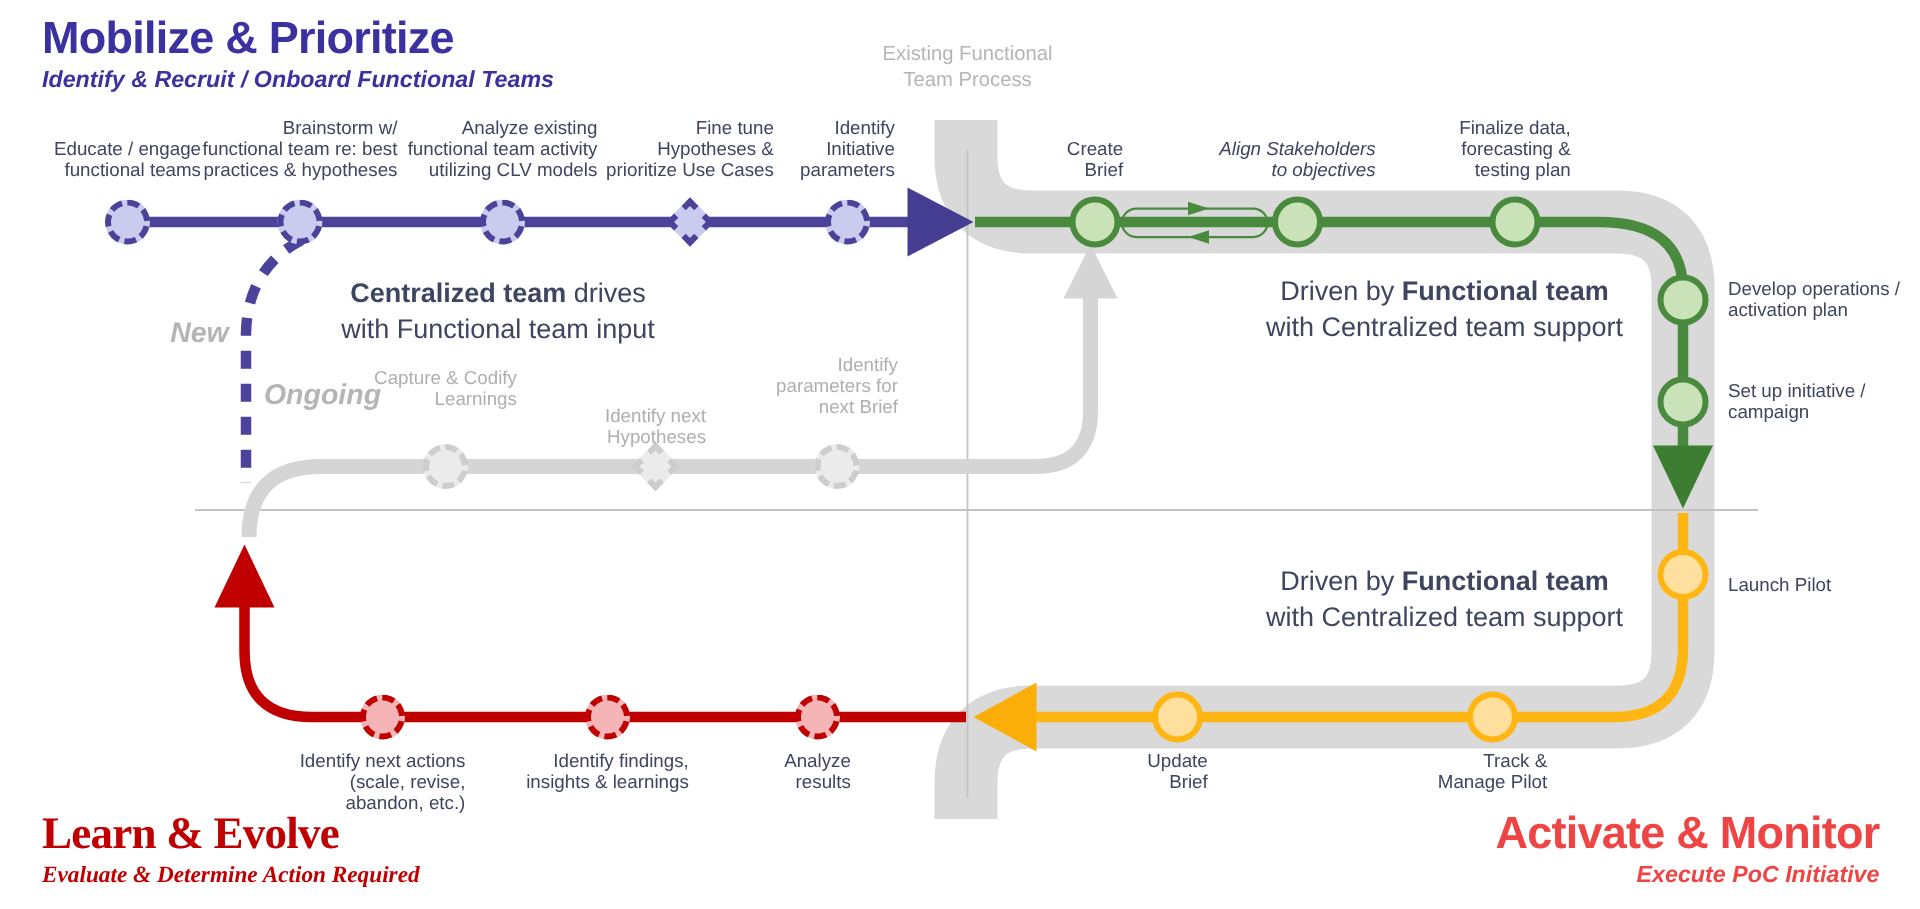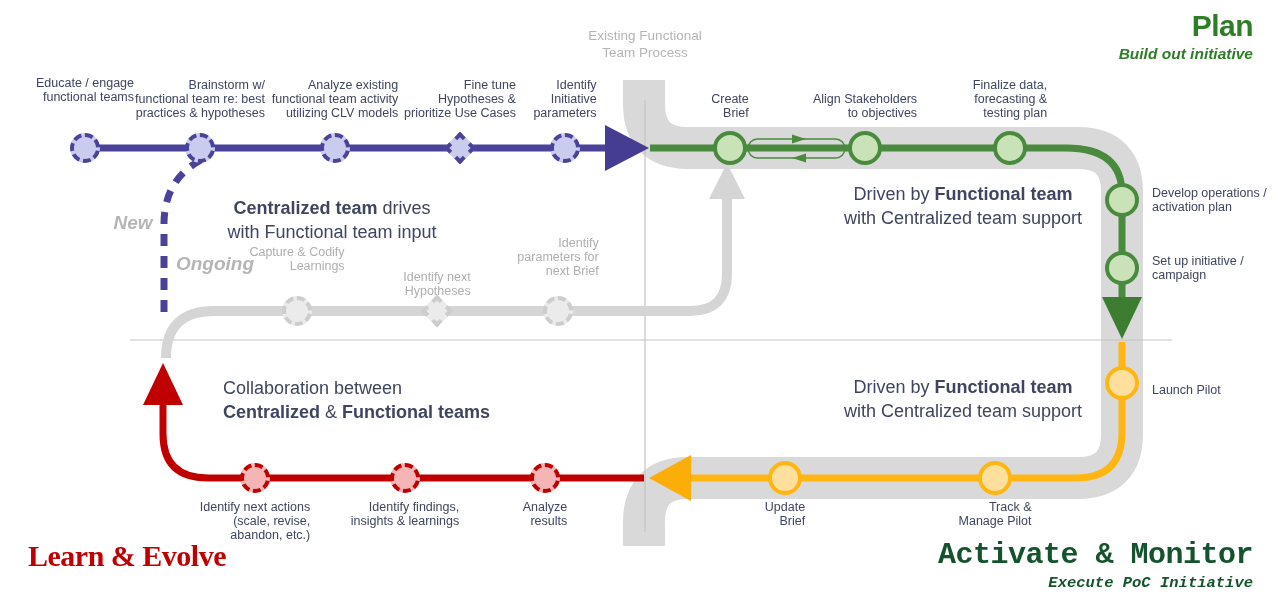--- a/index.html
+++ b/index.html
@@ -7,21 +7,21 @@
          font-family:"Liberation Sans",sans-serif;}
   #flow-svg{position:absolute;left:0;top:0;z-index:1;}
 
   
   .corner{position:absolute;z-index:4;}
   .corner h1{margin:0;font-size:30px;font-weight:bold;letter-spacing:-0.5px;line-height:1.05;}
   .corner .sub{font-size:15.5px;font-weight:bold;font-style:italic;margin-top:3px;line-height:1.1;}
   .c-purple h1,.c-purple .sub{color:#3B32A0;}
   .c-green h1,.c-green .sub{color:#2E7D27;}
   .c-red h1,.c-red .sub{color:#C00000;}
-  .c-gold h1,.c-gold .sub{color:#14532d;font-family:Liberation Mono, monospace;}
+  .c-gold h1,.c-gold .sub{color:#ef4444;}
   .right-align{text-align:right;}
 
   
   .node{position:absolute;z-index:3;box-sizing:border-box;transform:translate(-50%,-50%);border-radius:50%;}
   .n-purple{width:30px;height:30px;border:4px dashed #4B4399;background:#C9CCEE;}
   .n-green{width:34px;height:34px;border:4.5px solid #4A8A3E;background:#C9E2B8;}
   .n-yellow{width:34px;height:34px;border:4.5px solid #FFB612;background:#FFDF9E;}
   .n-red{width:30px;height:30px;border:4px dashed #C00000;background:#F5B5B7;}
   .n-gray{width:30px;height:30px;border:4px dashed #CDCDCD;background:#EBEBEB;}
   .diamond{border-radius:0 !important;width:23px !important;height:23px !important;
@@ -70,62 +70,59 @@
     <polygon points="792,134.5 806,139 792,143.5" fill="#4A8A3E"></polygon>
     <polygon points="806,153.5 792,158 806,162.5" fill="#4A8A3E"></polygon>
 
     <path d="M 1122 342 L 1122 432 Q 1122 478 1076 478 L 688 478" fill="none" stroke="#FFB612" stroke-width="7"></path>
     <polygon points="691,455 691,501 649,478" fill="#FCAE08"></polygon>
 
     <path d="M 163 402 L 163 434 Q 163 478 208 478 L 644 478" fill="none" stroke="#C00000" stroke-width="7"></path>
     <polygon points="143,405 183,405 163,363" fill="#C00000"></polygon>
   </svg>
 
-  <div class="corner c-green right-align" style="right:27px;top:10px;">
-    <h1>Plan</h1>
-    <div class="sub">Build out initiative</div>
+  <div class="corner c-purple" style="left:28px;top:10px;">
+    <h1>Mobilize &amp; Prioritize</h1>
+    <div class="sub">Identify &amp; Recruit / Onboard Functional Teams</div>
   </div>
   <div class="corner c-red" style="left:28px;top:540px;font-family:Liberation Serif, serif;">
     <h1>Learn &amp; Evolve</h1>
+    <div class="sub">Evaluate &amp; Determine Action Required</div>
   </div>
   <div class="corner c-gold right-align" style="right:27px;top:540px;">
     <h1>Activate &amp; Monitor</h1>
     <div class="sub">Execute PoC Initiative</div>
   </div>
 
   <div class="existing" style="left:645px;top:28px;">Existing Functional
 Team Process</div>
 
   <div class="flowword" style="left:133px;top:212px;">New</div>
   <div class="flowword" style="left:215px;top:253px;">Ongoing</div>
 
-  <div class="qcap" style="left:332px;top:184px;margin-top:13px;">
+  <div class="qcap" style="left:332px;top:184px;">
     <div><b>Centralized team</b><span> drives</span></div>
     <div>with Functional team input</div>
   </div>
   <div class="qcap" style="left:963px;top:183px;">
     <div><span>Driven by </span><b>Functional team</b></div>
     <div>with Centralized team support</div>
-  </div>
-  <div class="qcap left" style="left:223px;top:377px;">
-    <div>Collaboration between</div>
-    <div><b>Centralized</b><span> &amp; </span><b>Functional teams</b></div>
   </div>
   <div class="qcap" style="left:963px;top:376px;">
     <div><span>Driven by </span><b>Functional team</b></div>
     <div>with Centralized team support</div>
   </div>
 
   <div class="node n-purple" style="left:85px;top:148px;"></div>
   <div class="node n-purple" style="left:200px;top:148px;"></div>
   <div class="node n-purple" style="left:335px;top:148px;"></div>
   <div class="node n-purple diamond" style="left:460px;top:148px;"></div>
   <div class="node n-purple" style="left:565px;top:148px;"></div>
 
-  <div class="lbl" style="left:85px;top:76px;">Educate / engage
+  <div class="lbl" style="left:85px;top:92px;">Educate / engage
 functional teams</div>
   <div class="lbl" style="left:200px;top:78px;">Brainstorm w/
 functional team re: best
 practices &amp; hypotheses</div>
   <div class="lbl" style="left:335px;top:78px;">Analyze existing
 functional team activity
 utilizing CLV models</div>
   <div class="lbl" style="left:460px;top:78px;">Fine tune
 Hypotheses &amp;
 prioritize Use Cases</div>
@@ -146,21 +143,21 @@
 next Brief</div>
 
   <div class="node n-green" style="left:730px;top:148px;"></div>
   <div class="node n-green" style="left:865px;top:148px;"></div>
   <div class="node n-green" style="left:1010px;top:148px;"></div>
   <div class="node n-green" style="left:1122px;top:200px;"></div>
   <div class="node n-green" style="left:1122px;top:268px;"></div>
 
   <div class="lbl" style="left:730px;top:92px;">Create
 Brief</div>
-  <div class="lbl" style="left:865px;top:92px;">Align Stakeholders
+  <div class="lbl" style="left:865px;top:92px;font-style:italic;">Align Stakeholders
 to objectives</div>
   <div class="lbl lbl-side" style="left:1152px;top:200px;transform:translateY(-50%);">Develop operations /
 activation plan</div>
   <div class="lbl" style="left:1010px;top:78px;">Finalize data,
 forecasting &amp;
 testing plan</div>
   <div class="lbl lbl-side" style="left:1152px;top:268px;transform:translateY(-50%);">Set up initiative /
 campaign</div>
 
   <div class="node n-yellow" style="left:1122px;top:383px;"></div>

